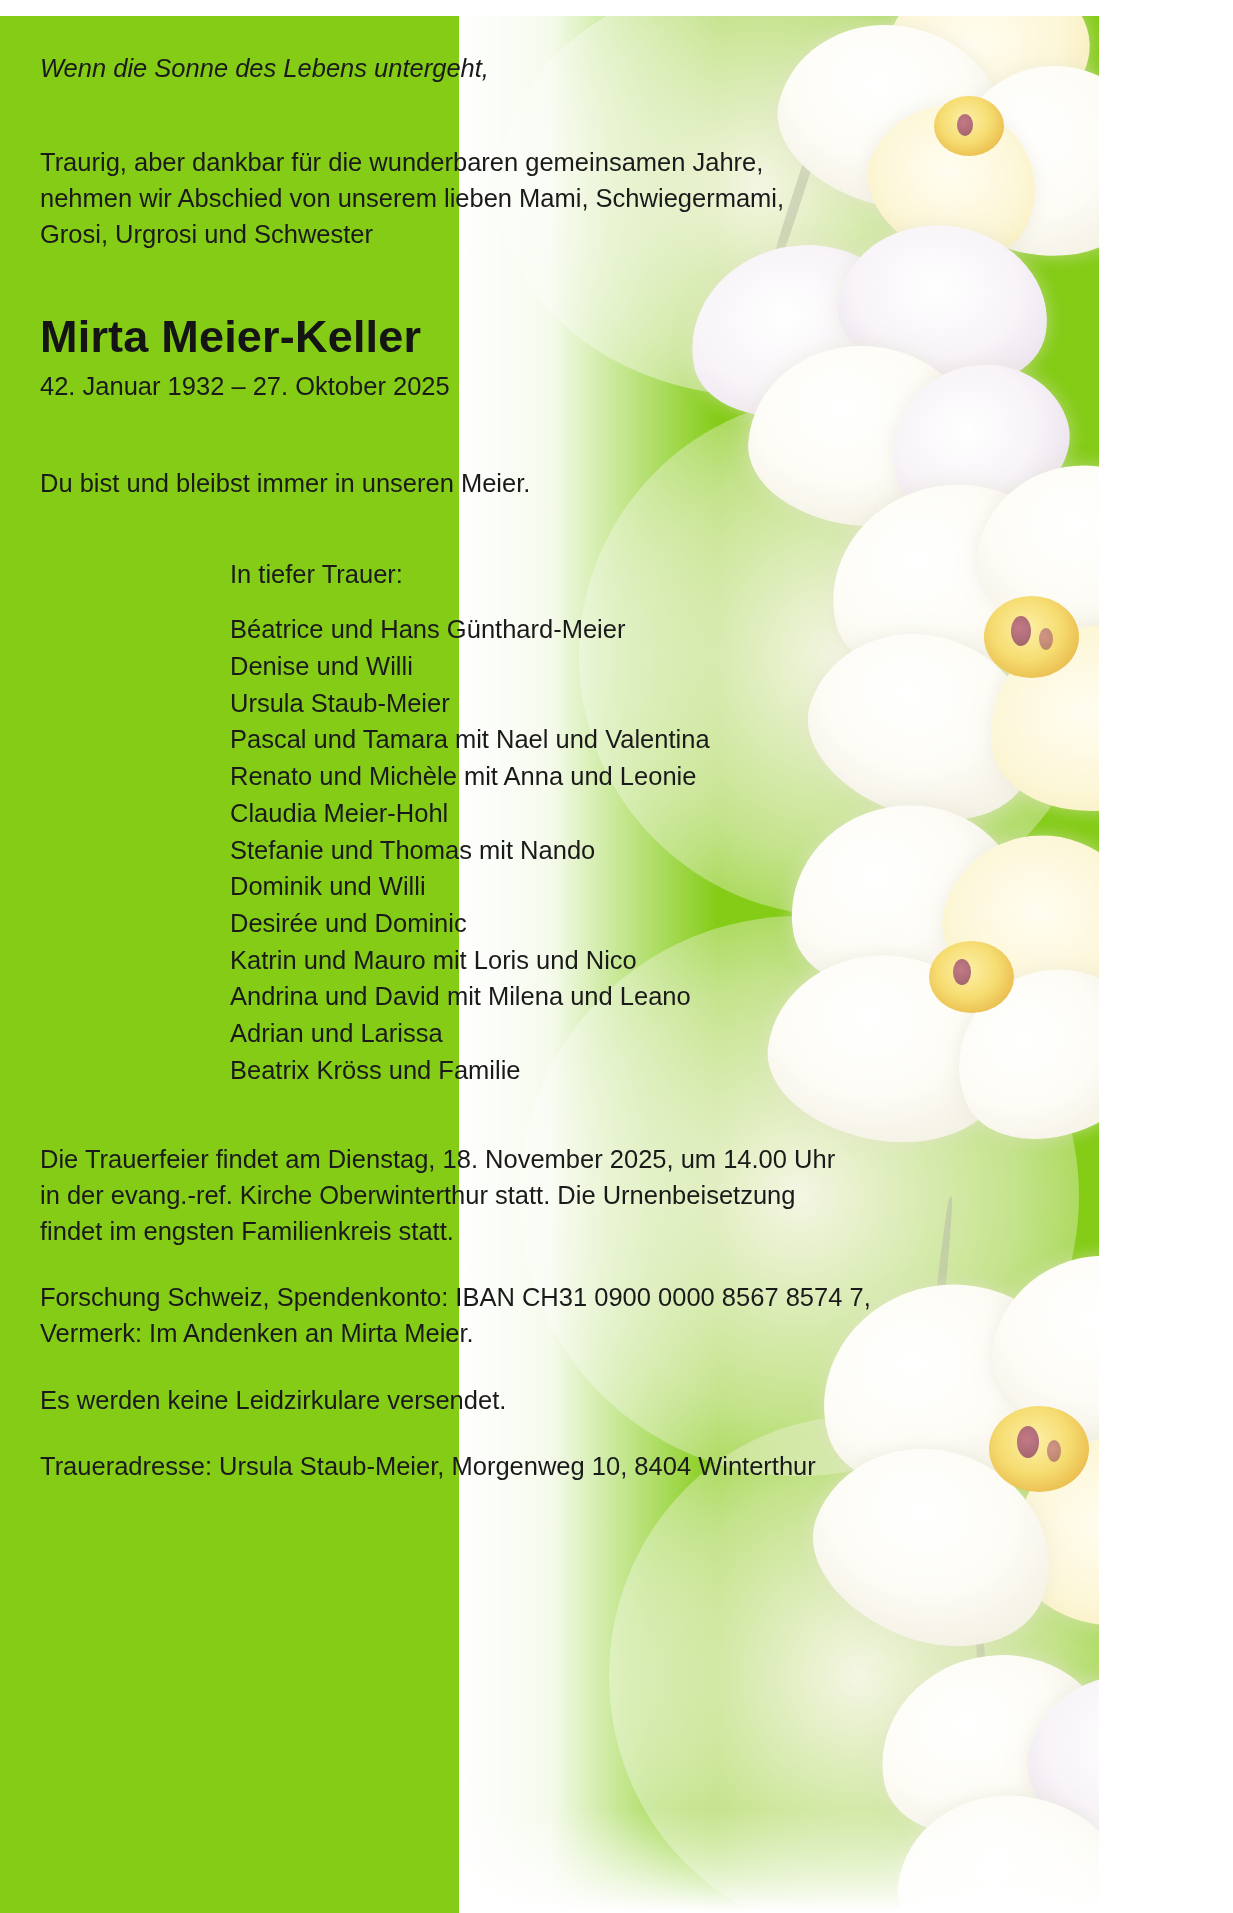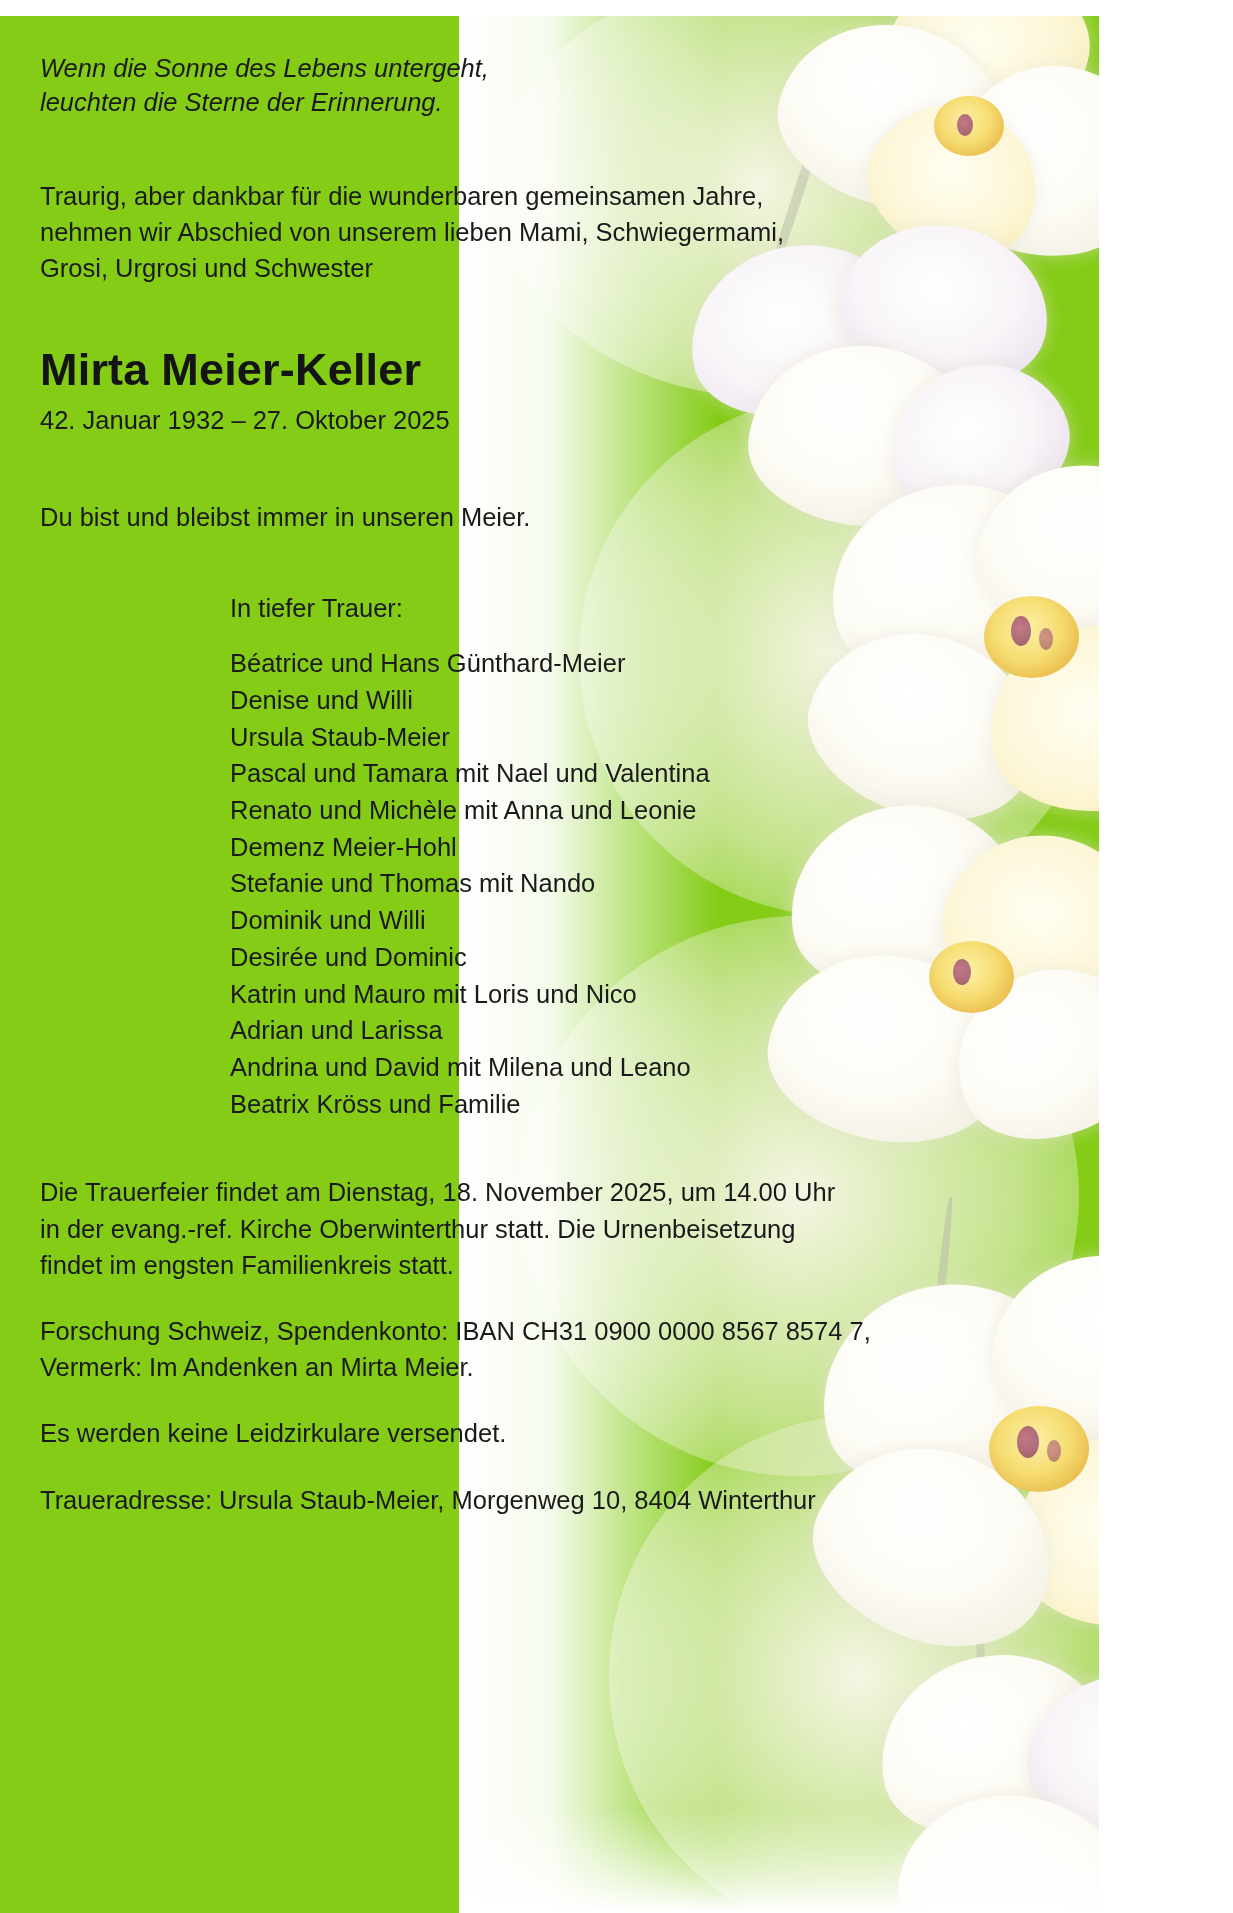--- a/index.html
+++ b/index.html
@@ -226,21 +226,20 @@
     </div>
 
     <div class="fade-left"></div>
     <div class="fade-bottom"></div>
   </div>
 
   <div class="content">
 
     <div class="verse">
       <div>Wenn die Sonne des Lebens untergeht,</div>
-      <div>leuchten die Sterne der Erinnerung.</div>
     </div>
 
     <div class="intro">
       <div>Traurig, aber dankbar für die wunderbaren gemeinsamen Jahre,</div>
       <div>nehmen wir Abschied von unserem lieben Mami, Schwiegermami,</div>
       <div>Grosi, Urgrosi und Schwester</div>
     </div>
 
     <h1 class="name">Mirta Meier-Keller</h1>
     <div class="dates">42. Januar 1932 – 27. Oktober 2025</div>
@@ -248,27 +247,27 @@
     <div class="closing-line">Du bist und bleibst immer in unseren Meier.</div>
 
     <div class="mourners">
       <div class="lead">In tiefer Trauer:</div>
       <ul>
         <li>Béatrice und Hans Günthard-Meier</li>
         <li>Denise und Willi</li>
         <li>Ursula Staub-Meier</li>
         <li>Pascal und Tamara mit Nael und Valentina</li>
         <li>Renato und Michèle mit Anna und Leonie</li>
-        <li>Demenz Meier-Hohl</li>
+        <li>Claudia Meier-Hohl</li>
         <li>Stefanie und Thomas mit Nando</li>
         <li>Dominik und Willi</li>
         <li>Desirée und Dominic</li>
         <li>Katrin und Mauro mit Loris und Nico</li>
+        <li>Andrina und David mit Milena und Leano</li>
         <li>Adrian und Larissa</li>
-        <li>Andrina und David mit Milena und Leano</li>
         <li>Beatrix Kröss und Familie</li>
       </ul>
     </div>
 
     <div class="para">
       <div>Die Trauerfeier findet am Dienstag, 18. November 2025, um 14.00 Uhr</div>
       <div>in der evang.-ref. Kirche Oberwinterthur statt. Die Urnenbeisetzung</div>
       <div>findet im engsten Familienkreis statt.</div>
     </div>
 

